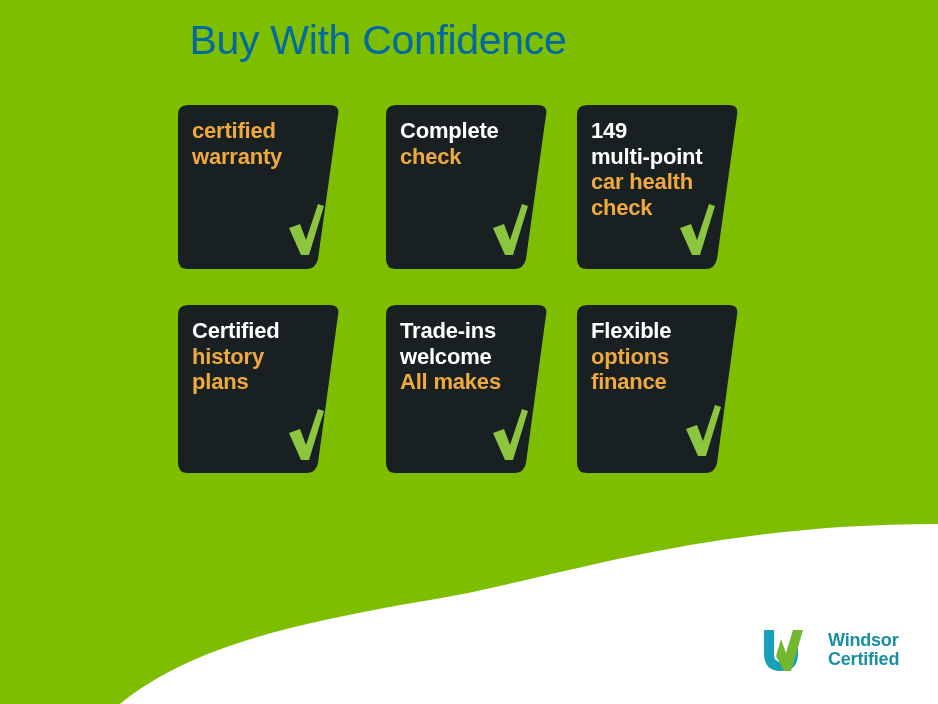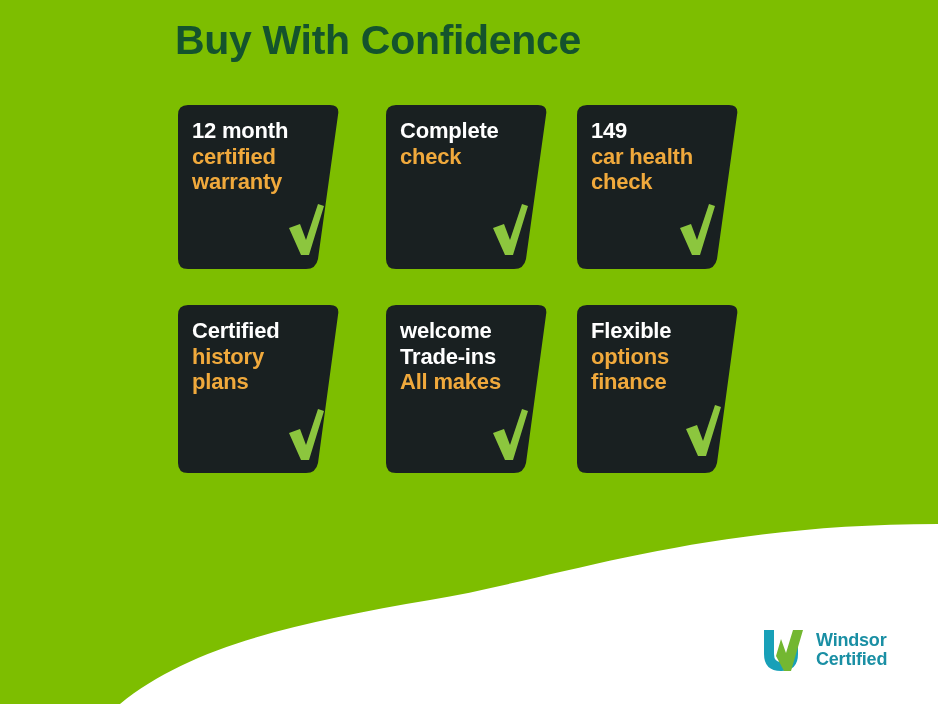--- a/index.html
+++ b/index.html
@@ -34,23 +34,23 @@
   }
 
   
   .poster-title {
     position: absolute;
     left: 0;
     top: 18px;
     width: 756px;
     text-align: center;
     z-index: 3;
-    color: #14532d;
+    color: #0369a1;
     font-size: 41px;
-    font-weight: bold;
+    font-weight: normal;
     letter-spacing: -0.3px;
     line-height: 1.1;
   }
 
   
   .card-grid {
     position: absolute;
     left: 178px;
     top: 105px;
     width: 600px;
@@ -108,21 +108,21 @@
   .check.r2c2 { left: 106px; top: 98px; }
 
   
   .logo {
     position: absolute;
     left: 762px;
     top: 628px;
     z-index: 4;
     display: flex;
     align-items: center;
-    gap: 8px;
+    gap: 20px;
   }
   .logo-mark {
     flex: 0 0 auto;
   }
   .logo-text {
     font-size: 18px;
     font-weight: bold;
     line-height: 1.08;
     color: #1a8fa4;
     letter-spacing: -0.2px;
@@ -144,21 +144,20 @@
   <div class="card-grid">
 
     <div class="card-row row-1">
 
       <div class="card card-col-0">
         <svg class="card-shape" viewBox="0 0 168 164" preserveAspectRatio="none" aria-hidden="true">
           <path d="M 10 0 L 152 0 Q 162 0 160 10 L 140 154 Q 138 164 128 164
                    L 10 164 Q 0 164 0 154 L 0 10 Q 0 0 10 0 Z" fill="#192021"></path>
         </svg>
         <div class="card-text">
-          <span class="line-white">12 month</span>
           <span class="line-amber">certified</span>
           <span class="line-amber">warranty</span>
         </div>
         <svg class="check c0" width="40" height="56" aria-hidden="true">
           <path d="M 3 26 L 14 22 L 20 38 L 32 2 L 38 4 L 23 53 L 15 53 Z" fill="#8CC63E"></path>
         </svg>
       </div>
 
       <div class="card card-col-1">
         <svg class="card-shape" viewBox="0 0 168 164" preserveAspectRatio="none" aria-hidden="true">
@@ -174,20 +173,21 @@
         </svg>
       </div>
 
       <div class="card card-col-2">
         <svg class="card-shape" viewBox="0 0 168 164" preserveAspectRatio="none" aria-hidden="true">
           <path d="M 10 0 L 152 0 Q 162 0 160 10 L 140 154 Q 138 164 128 164
                    L 10 164 Q 0 164 0 154 L 0 10 Q 0 0 10 0 Z" fill="#192021"></path>
         </svg>
         <div class="card-text">
           <span class="line-white">149</span>
+          <span class="line-white">multi-point</span>
           <span class="line-amber">car health</span>
           <span class="line-amber">check</span>
         </div>
         <svg class="check c2" width="40" height="56" aria-hidden="true">
           <path d="M 3 26 L 14 22 L 20 38 L 32 2 L 38 4 L 23 53 L 15 53 Z" fill="#8CC63E"></path>
         </svg>
       </div>
     </div>
 
     <div class="card-row row-2">
@@ -206,22 +206,22 @@
           <path d="M 3 26 L 14 22 L 20 38 L 32 2 L 38 4 L 23 53 L 15 53 Z" fill="#8CC63E"></path>
         </svg>
       </div>
 
       <div class="card r2 card-col-1">
         <svg class="card-shape" viewBox="0 0 168 168" preserveAspectRatio="none" aria-hidden="true">
           <path d="M 10 0 L 152 0 Q 162 0 160 10 L 140 158 Q 138 168 128 168
                    L 10 168 Q 0 168 0 158 L 0 10 Q 0 0 10 0 Z" fill="#192021"></path>
         </svg>
         <div class="card-text">
+          <span class="line-white">Trade-ins</span>
           <span class="line-white">welcome</span>
-          <span class="line-white">Trade-ins</span>
           <span class="line-amber">All makes</span>
         </div>
         <svg class="check r2c1" width="40" height="56" aria-hidden="true">
           <path d="M 3 26 L 14 22 L 20 38 L 32 2 L 38 4 L 23 53 L 15 53 Z" fill="#8CC63E"></path>
         </svg>
       </div>
 
       <div class="card r2 card-col-2">
         <svg class="card-shape" viewBox="0 0 168 168" preserveAspectRatio="none" aria-hidden="true">
           <path d="M 10 0 L 152 0 Q 162 0 160 10 L 140 158 Q 138 168 128 168

